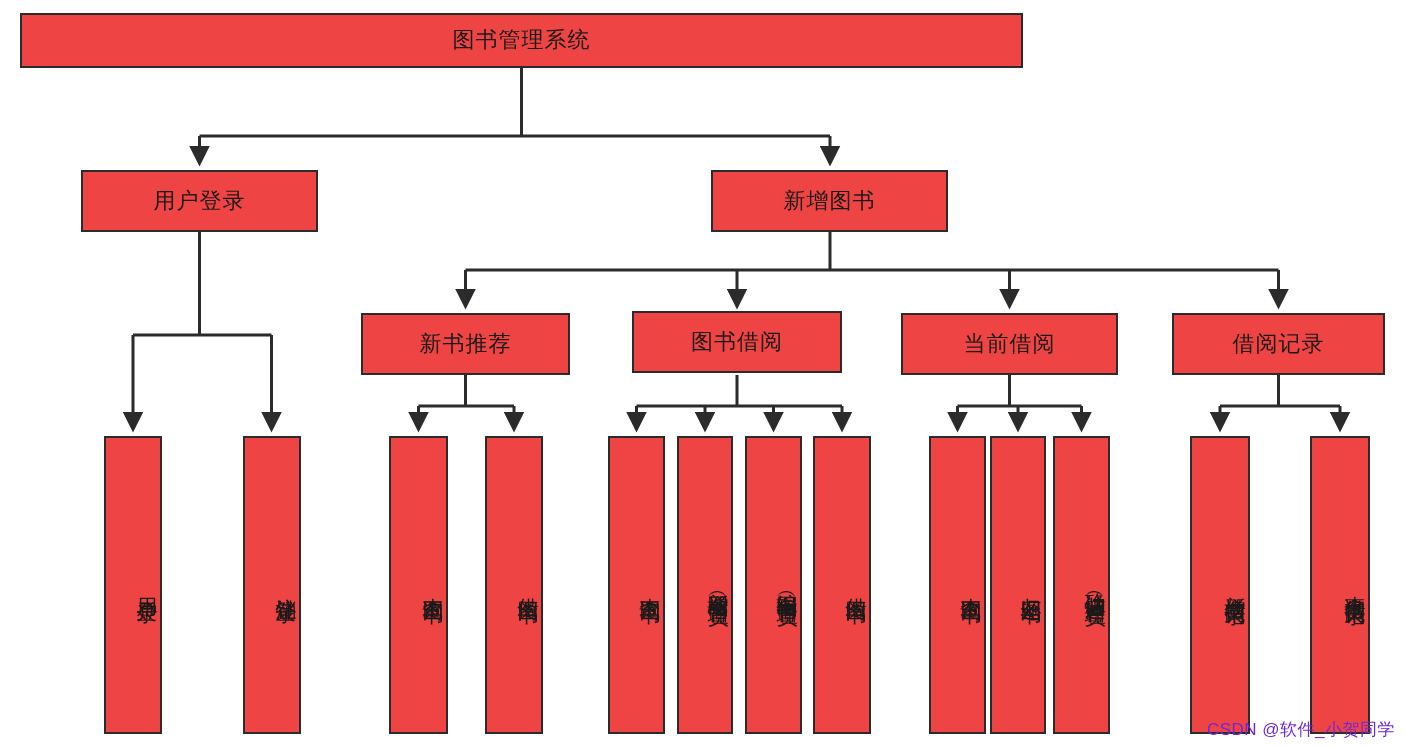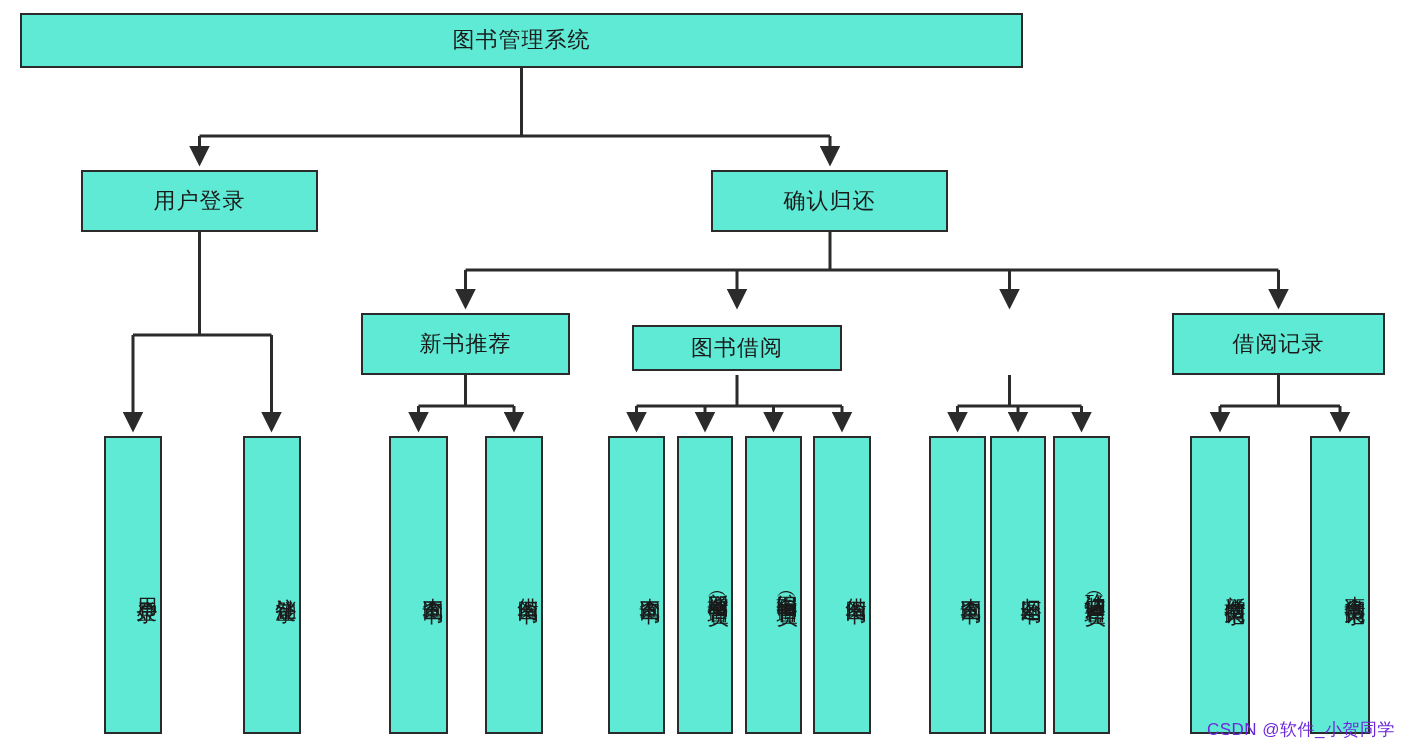--- a/index.html
+++ b/index.html
@@ -21,21 +21,21 @@
     position: absolute;
     left: 0;
     top: 0;
     width: 1405px;
     height: 747px;
     pointer-events: none;
   }
   .node {
     position: absolute;
     box-sizing: border-box;
-    background: #5eead4;
+    background: #ef4444;
     border: 2.5px solid #2b2b2b;
     display: flex;
     align-items: center;
     justify-content: center;
     color: #1a1a1a;
   }
   .node.horiz {
     font-size: 22px;
     letter-spacing: 1px;
     line-height: 1.2;
@@ -123,28 +123,31 @@
   </svg>
 
   <div class="node horiz" style="left:20px; top:13px; width:1003px; height:55px;">
     <span>图书管理系统</span>
   </div>
 
   <div class="node horiz" style="left:81px; top:170px; width:237px; height:62px;">
     <span>用户登录</span>
   </div>
   <div class="node horiz" style="left:711px; top:170px; width:237px; height:62px;">
-    <span>确认归还</span>
+    <span>新增图书</span>
   </div>
 
   <div class="node horiz" style="left:361px; top:313px; width:209px; height:62px;">
     <span>新书推荐</span>
   </div>
-  <div class="node horiz" style="left:632px; top:325px; width:210px; height:46px;">
+  <div class="node horiz" style="left:632px; top:311px; width:210px; height:62px;">
     <span>图书借阅</span>
+  </div>
+  <div class="node horiz" style="left:901px; top:313px; width:217px; height:62px;">
+    <span>当前借阅</span>
   </div>
   <div class="node horiz" style="left:1172px; top:313px; width:213px; height:62px;justify-content:center;">
     <span>借阅记录</span>
   </div>
 
   <div class="node vert" style="left:104px; top:436px; width:58px; height:298px;">
     <span class="vlabel">用户登录</span>
   </div>
   <div class="node vert" style="left:243px; top:436px; width:58px; height:298px;">
     <span class="vlabel">注销登录</span>

